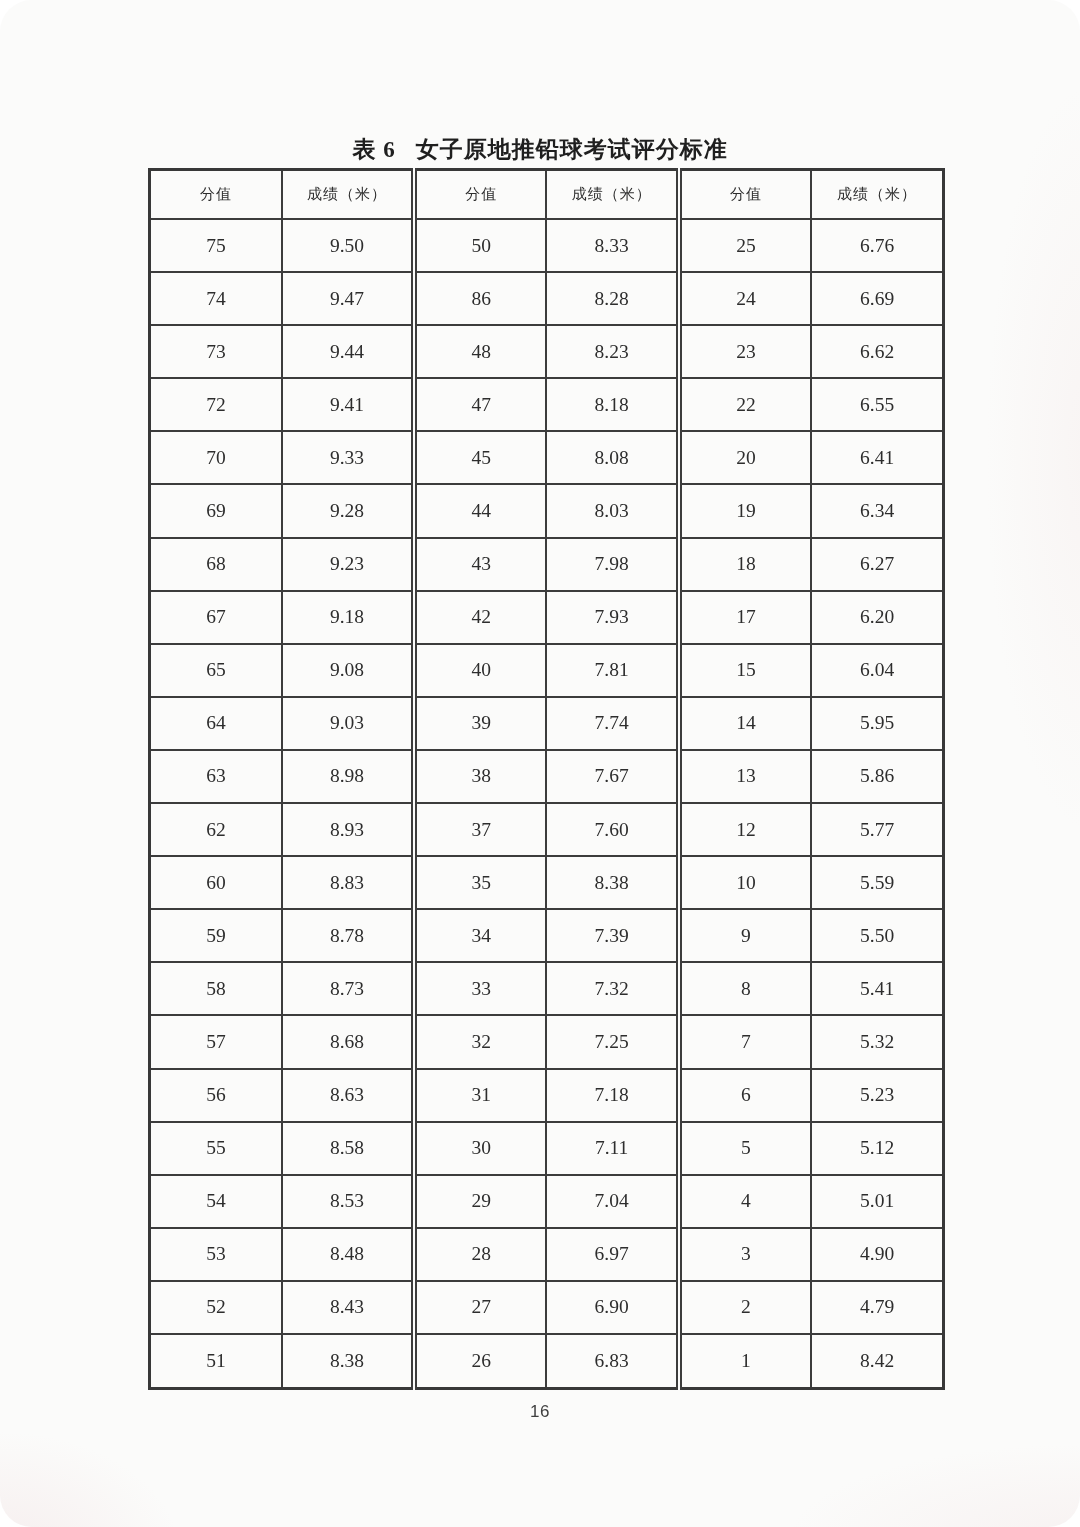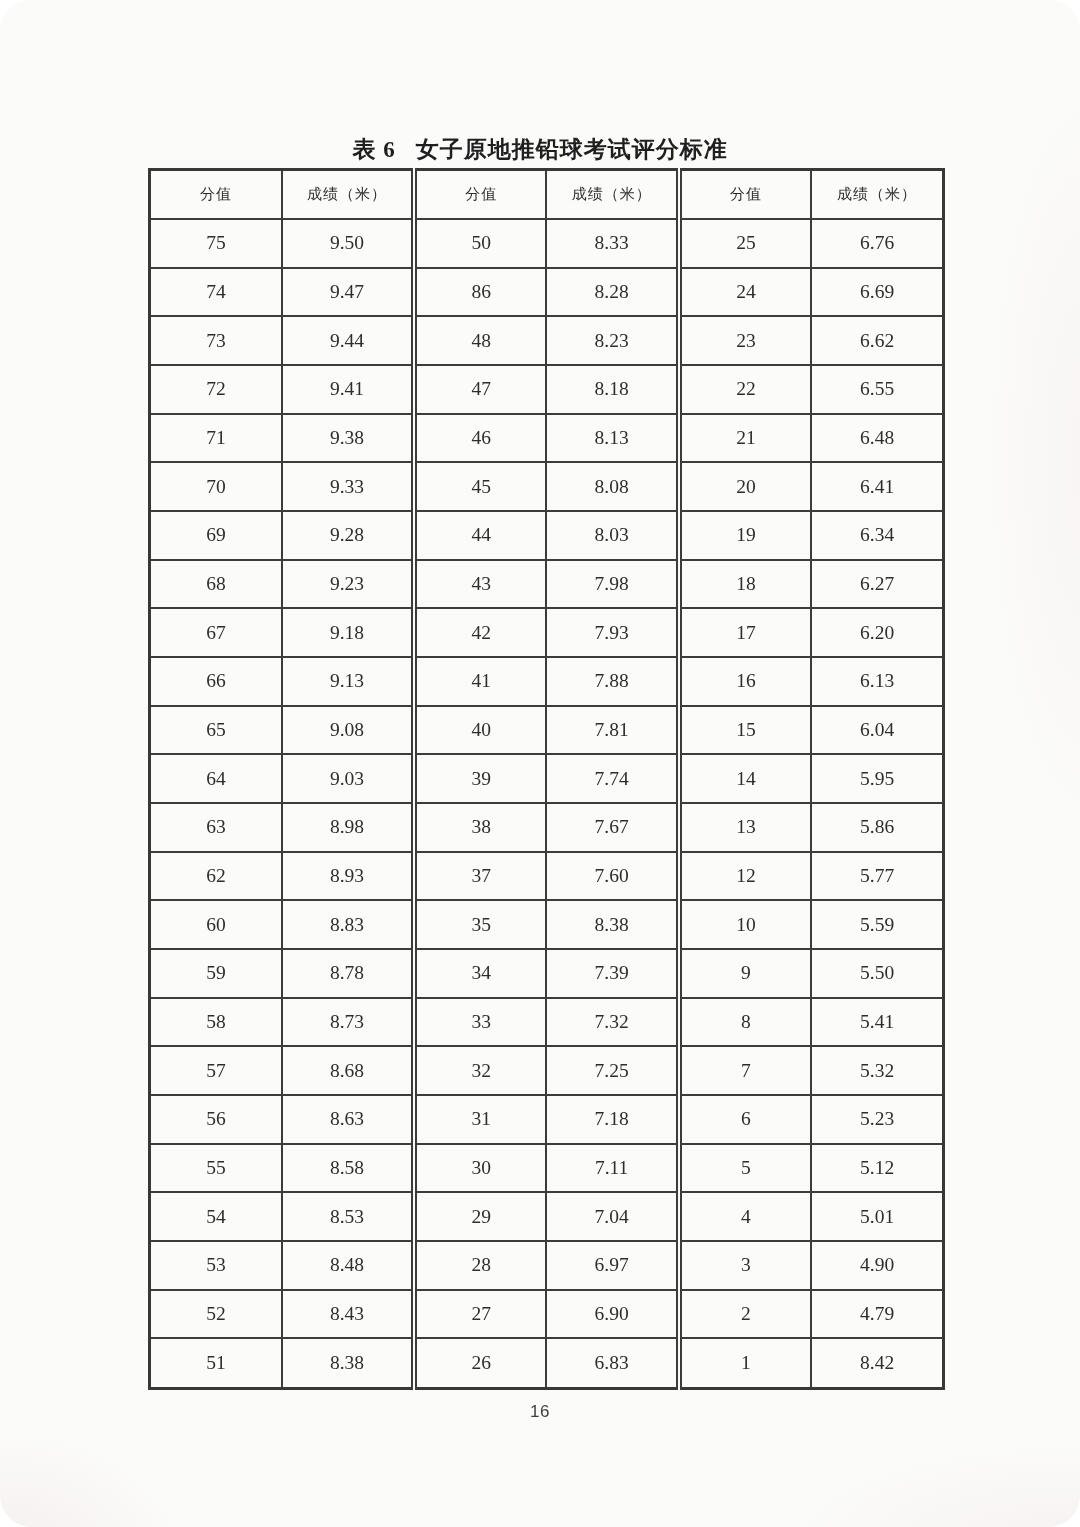--- a/index.html
+++ b/index.html
@@ -131,28 +131,20 @@
         </tr>
         <tr>
           <td>72</td>
           <td>9.41</td>
           <td class="group-start">47</td>
           <td>8.18</td>
           <td class="group-start">22</td>
           <td>6.55</td>
         </tr>
         <tr>
-          <td>71</td>
-          <td>9.38</td>
-          <td class="group-start">46</td>
-          <td>8.13</td>
-          <td class="group-start">21</td>
-          <td>6.48</td>
-        </tr>
-        <tr>
           <td>70</td>
           <td>9.33</td>
           <td class="group-start">45</td>
           <td>8.08</td>
           <td class="group-start">20</td>
           <td>6.41</td>
         </tr>
         <tr>
           <td>69</td>
           <td>9.28</td>
@@ -171,28 +163,20 @@
         </tr>
         <tr>
           <td>67</td>
           <td>9.18</td>
           <td class="group-start">42</td>
           <td>7.93</td>
           <td class="group-start">17</td>
           <td>6.20</td>
         </tr>
         <tr>
-          <td>66</td>
-          <td>9.13</td>
-          <td class="group-start">41</td>
-          <td>7.88</td>
-          <td class="group-start">16</td>
-          <td>6.13</td>
-        </tr>
-        <tr>
           <td>65</td>
           <td>9.08</td>
           <td class="group-start">40</td>
           <td>7.81</td>
           <td class="group-start">15</td>
           <td>6.04</td>
         </tr>
         <tr>
           <td>64</td>
           <td>9.03</td>

